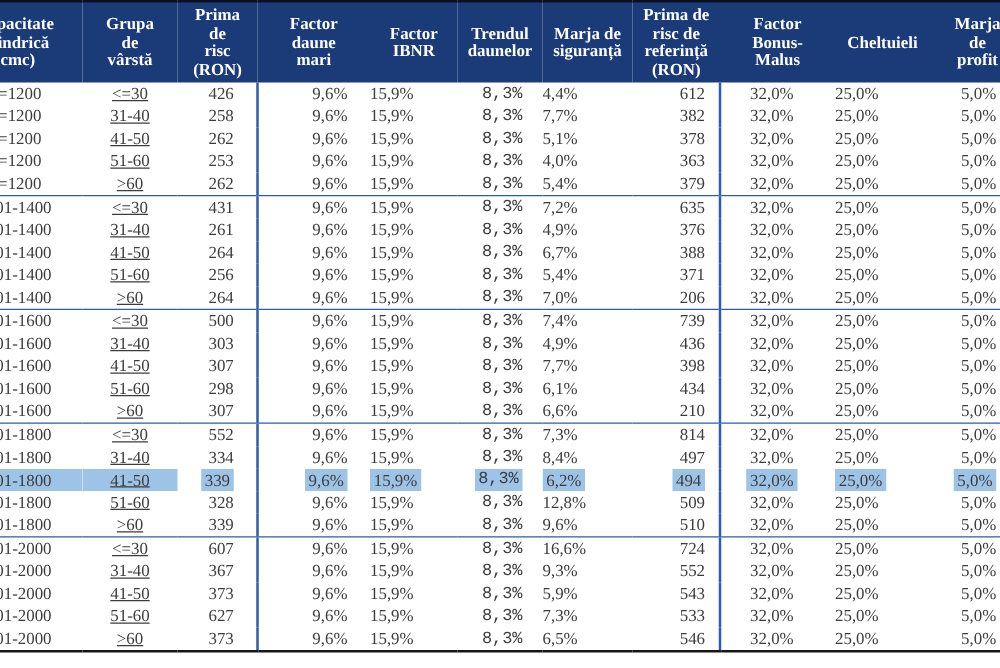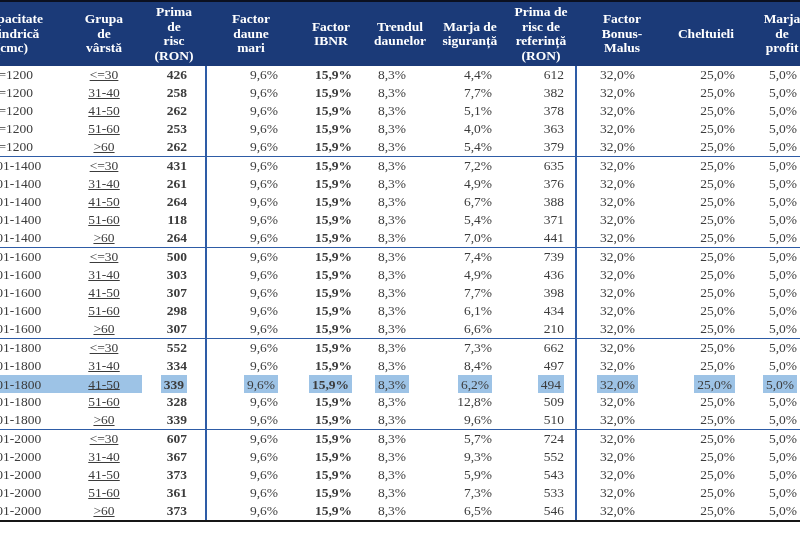--- a/index.html
+++ b/index.html
@@ -56,28 +56,28 @@
     font-size: 13.5px;
     color: #3c3c3c;
     height: 18px;
     padding: 0;
     white-space: nowrap;
     overflow: hidden;
     vertical-align: middle;
   }
   td.c0 { text-align: center; }
   td.c1 { text-align: center; text-decoration: underline; }
-  td.c2 { text-align: right; padding-right: 18px; font-weight: bold; }
+  td.c2 { text-align: right; padding-right: 18px; }
   td.c3 { text-align: right; padding-right: 18px; }
-  td.c4 { text-align: right; padding-right: 14px; font-weight: bold; }
-  td.c5 { text-align: center; padding-right: 16px; }
-  td.c6 { text-align: right; padding-right: 14px; }
+  td.c4 { text-align: left; padding-right: 14px; }
+  td.c5 { text-align: right; padding-right: 16px; font-family: Liberation Mono, monospace; }
+  td.c6 { text-align: left; padding-right: 14px; }
   td.c7 { text-align: right; padding-right: 11px; }
   td.c8 { text-align: center; padding-right: 10px; }
-  td.c9 { text-align: right; padding-right: 9px;  }
+  td.c9 { text-align: left; padding-right: 9px;  }
   td.c10{ text-align: right; padding-right: 23px; }
 
   
   tbody td.c3, tbody td.c8 { border-left: 2px solid #2e5ca6; }
   
   tr.group-start td { border-top: 1.5px solid #2e5ca6; }
   
   tbody tr:last-child td { border-bottom: 2px solid #161616; }
 
   
@@ -238,39 +238,39 @@
             <td class="c5"><span class="cell-text">8,3%</span></td>
             <td class="c6"><span class="cell-text">6,7%</span></td>
             <td class="c7"><span class="cell-text">388</span></td>
             <td class="c8"><span class="cell-text">32,0%</span></td>
             <td class="c9"><span class="cell-text">25,0%</span></td>
             <td class="c10"><span class="cell-text">5,0%</span></td>
           </tr>
           <tr>
             <td class="c0"><span class="cell-text">1201-1400</span></td>
             <td class="c1"><span class="cell-text">51-60</span></td>
-            <td class="c2"><span class="cell-text">118</span></td>
+            <td class="c2"><span class="cell-text">256</span></td>
             <td class="c3"><span class="cell-text">9,6%</span></td>
             <td class="c4"><span class="cell-text">15,9%</span></td>
             <td class="c5"><span class="cell-text">8,3%</span></td>
             <td class="c6"><span class="cell-text">5,4%</span></td>
             <td class="c7"><span class="cell-text">371</span></td>
             <td class="c8"><span class="cell-text">32,0%</span></td>
             <td class="c9"><span class="cell-text">25,0%</span></td>
             <td class="c10"><span class="cell-text">5,0%</span></td>
           </tr>
           <tr>
             <td class="c0"><span class="cell-text">1201-1400</span></td>
             <td class="c1"><span class="cell-text">&gt;60</span></td>
             <td class="c2"><span class="cell-text">264</span></td>
             <td class="c3"><span class="cell-text">9,6%</span></td>
             <td class="c4"><span class="cell-text">15,9%</span></td>
             <td class="c5"><span class="cell-text">8,3%</span></td>
             <td class="c6"><span class="cell-text">7,0%</span></td>
-            <td class="c7"><span class="cell-text">441</span></td>
+            <td class="c7"><span class="cell-text">206</span></td>
             <td class="c8"><span class="cell-text">32,0%</span></td>
             <td class="c9"><span class="cell-text">25,0%</span></td>
             <td class="c10"><span class="cell-text">5,0%</span></td>
           </tr>
           <tr class="group-start">
             <td class="c0"><span class="cell-text">1401-1600</span></td>
             <td class="c1"><span class="cell-text">&lt;=30</span></td>
             <td class="c2"><span class="cell-text">500</span></td>
             <td class="c3"><span class="cell-text">9,6%</span></td>
             <td class="c4"><span class="cell-text">15,9%</span></td>
@@ -334,21 +334,21 @@
             <td class="c10"><span class="cell-text">5,0%</span></td>
           </tr>
           <tr class="group-start">
             <td class="c0"><span class="cell-text">1601-1800</span></td>
             <td class="c1"><span class="cell-text">&lt;=30</span></td>
             <td class="c2"><span class="cell-text">552</span></td>
             <td class="c3"><span class="cell-text">9,6%</span></td>
             <td class="c4"><span class="cell-text">15,9%</span></td>
             <td class="c5"><span class="cell-text">8,3%</span></td>
             <td class="c6"><span class="cell-text">7,3%</span></td>
-            <td class="c7"><span class="cell-text">662</span></td>
+            <td class="c7"><span class="cell-text">814</span></td>
             <td class="c8"><span class="cell-text">32,0%</span></td>
             <td class="c9"><span class="cell-text">25,0%</span></td>
             <td class="c10"><span class="cell-text">5,0%</span></td>
           </tr>
           <tr>
             <td class="c0"><span class="cell-text">1601-1800</span></td>
             <td class="c1"><span class="cell-text">31-40</span></td>
             <td class="c2"><span class="cell-text">334</span></td>
             <td class="c3"><span class="cell-text">9,6%</span></td>
             <td class="c4"><span class="cell-text">15,9%</span></td>
@@ -398,21 +398,21 @@
             <td class="c9"><span class="cell-text">25,0%</span></td>
             <td class="c10"><span class="cell-text">5,0%</span></td>
           </tr>
           <tr class="group-start">
             <td class="c0"><span class="cell-text">1801-2000</span></td>
             <td class="c1"><span class="cell-text">&lt;=30</span></td>
             <td class="c2"><span class="cell-text">607</span></td>
             <td class="c3"><span class="cell-text">9,6%</span></td>
             <td class="c4"><span class="cell-text">15,9%</span></td>
             <td class="c5"><span class="cell-text">8,3%</span></td>
-            <td class="c6"><span class="cell-text">5,7%</span></td>
+            <td class="c6"><span class="cell-text">16,6%</span></td>
             <td class="c7"><span class="cell-text">724</span></td>
             <td class="c8"><span class="cell-text">32,0%</span></td>
             <td class="c9"><span class="cell-text">25,0%</span></td>
             <td class="c10"><span class="cell-text">5,0%</span></td>
           </tr>
           <tr>
             <td class="c0"><span class="cell-text">1801-2000</span></td>
             <td class="c1"><span class="cell-text">31-40</span></td>
             <td class="c2"><span class="cell-text">367</span></td>
             <td class="c3"><span class="cell-text">9,6%</span></td>
@@ -433,21 +433,21 @@
             <td class="c5"><span class="cell-text">8,3%</span></td>
             <td class="c6"><span class="cell-text">5,9%</span></td>
             <td class="c7"><span class="cell-text">543</span></td>
             <td class="c8"><span class="cell-text">32,0%</span></td>
             <td class="c9"><span class="cell-text">25,0%</span></td>
             <td class="c10"><span class="cell-text">5,0%</span></td>
           </tr>
           <tr>
             <td class="c0"><span class="cell-text">1801-2000</span></td>
             <td class="c1"><span class="cell-text">51-60</span></td>
-            <td class="c2"><span class="cell-text">361</span></td>
+            <td class="c2"><span class="cell-text">627</span></td>
             <td class="c3"><span class="cell-text">9,6%</span></td>
             <td class="c4"><span class="cell-text">15,9%</span></td>
             <td class="c5"><span class="cell-text">8,3%</span></td>
             <td class="c6"><span class="cell-text">7,3%</span></td>
             <td class="c7"><span class="cell-text">533</span></td>
             <td class="c8"><span class="cell-text">32,0%</span></td>
             <td class="c9"><span class="cell-text">25,0%</span></td>
             <td class="c10"><span class="cell-text">5,0%</span></td>
           </tr>
           <tr>

